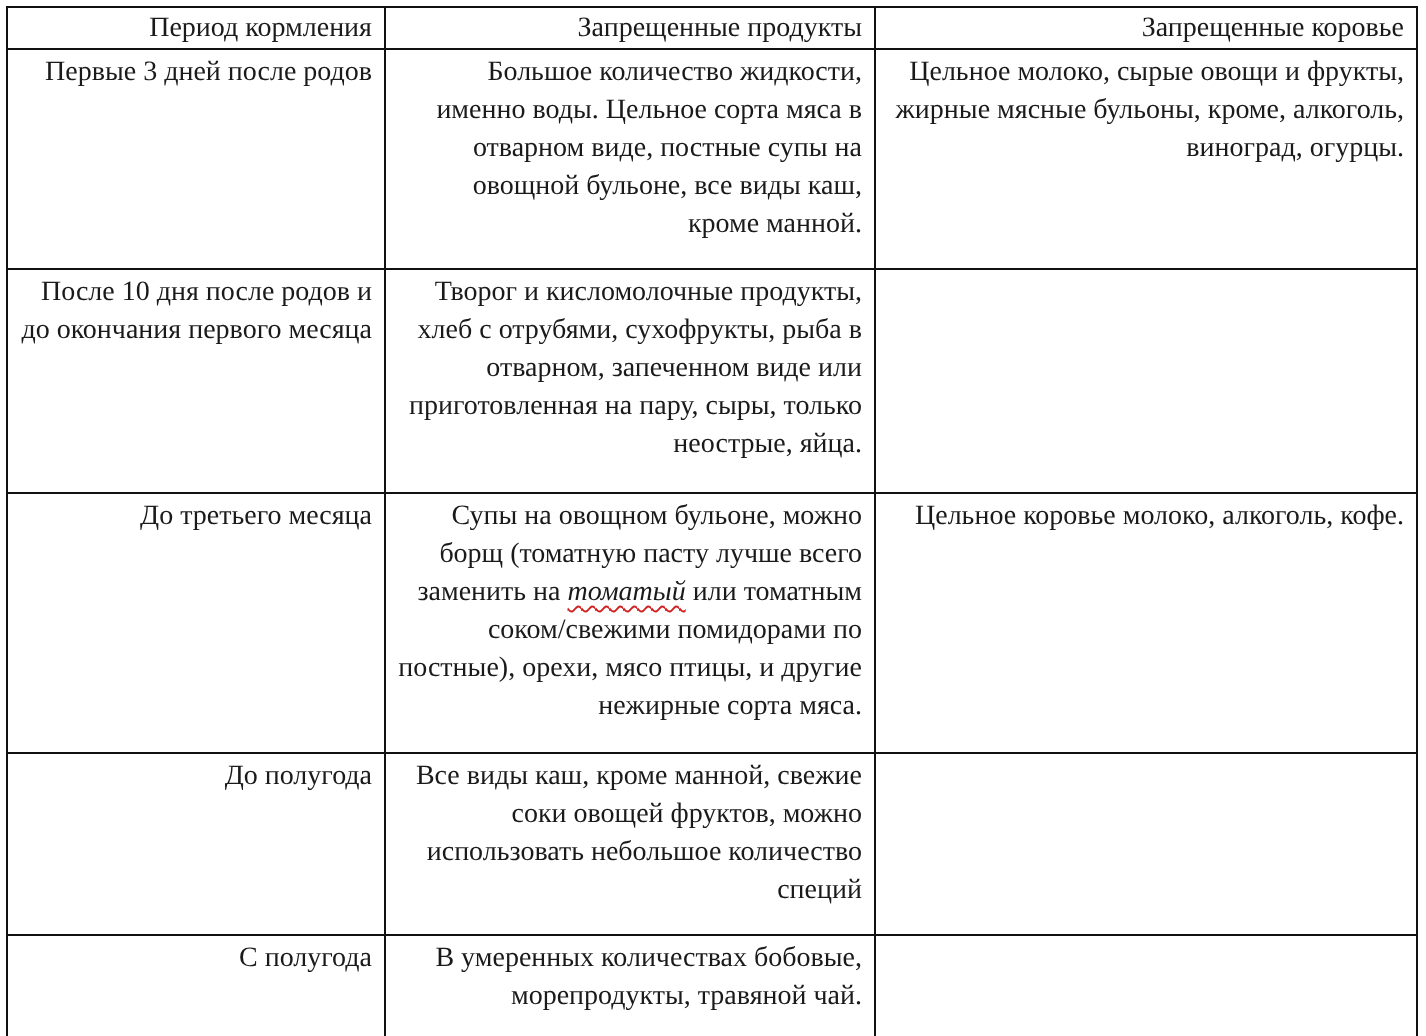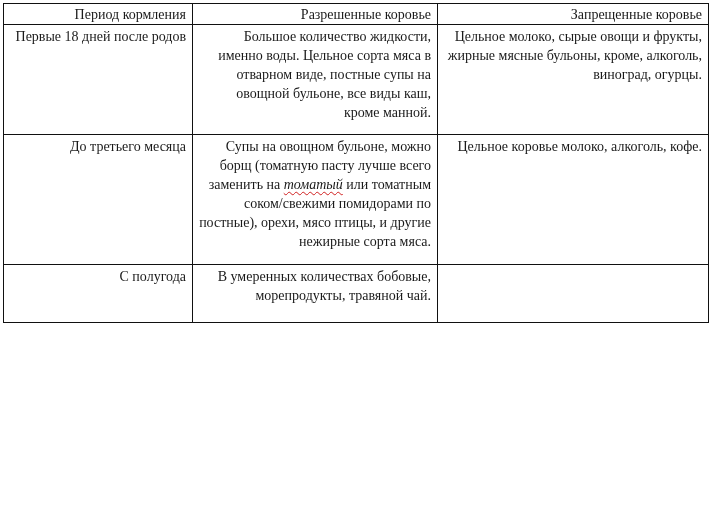--- a/index.html
+++ b/index.html
@@ -55,34 +55,44 @@
 
 <table class="diet">
   <colgroup>
     <col class="c1">
       <col class="c2">
       <col class="c3">
   </colgroup>
   <thead>
     <tr class="hdr">
       <th>Период кормления</th>
-      <th>Разрешенные коровье</th>
+      <th>Запрещенные продукты</th>
       <th>Запрещенные коровье</th>
     </tr>
   </thead>
   <tbody>
     <tr class="body r1">
-      <td>Первые 18 дней после родов</td>
+      <td>Первые 3 дней после родов</td>
       <td>Большое количество жидкости, именно воды. Цельное сорта мяса в  отварном виде, постные супы на овощной бульоне, все виды каш, кроме манной.</td>
       <td>Цельное молоко, сырые овощи и фрукты, жирные мясные бульоны, кроме, алкоголь, виноград, огурцы.</td>
+    </tr>
+    <tr class="body r2">
+      <td>После 10 дня после родов и до окончания первого месяца</td>
+      <td>Творог и кисломолочные продукты, хлеб с отрубями, сухофрукты,  рыба в отварном, запеченном виде или приготовленная на пару, сыры, только неострые, яйца.</td>
+      <td></td>
     </tr>
     <tr class="body r3">
       <td>До третьего месяца</td>
       <td><span>Супы на овощном бульоне, можно борщ (томатную пасту лучше  всего заменить на </span><span class="spell">томатый</span><span> или томатным соком/свежими помидорами по постные),  орехи, мясо птицы, и другие нежирные сорта мяса.</span></td>
       <td>Цельное коровье молоко, алкоголь, кофе.</td>
+    </tr>
+    <tr class="body r4">
+      <td>До полугода</td>
+      <td>Все виды каш, кроме манной, свежие соки овощей  фруктов, можно использовать небольшое количество специй</td>
+      <td></td>
     </tr>
     <tr class="body r5">
       <td>С полугода</td>
       <td>В умеренных количествах бобовые, морепродукты, травяной чай.</td>
       <td></td>
     </tr>
   </tbody>
 </table>
 
 </body></html>

